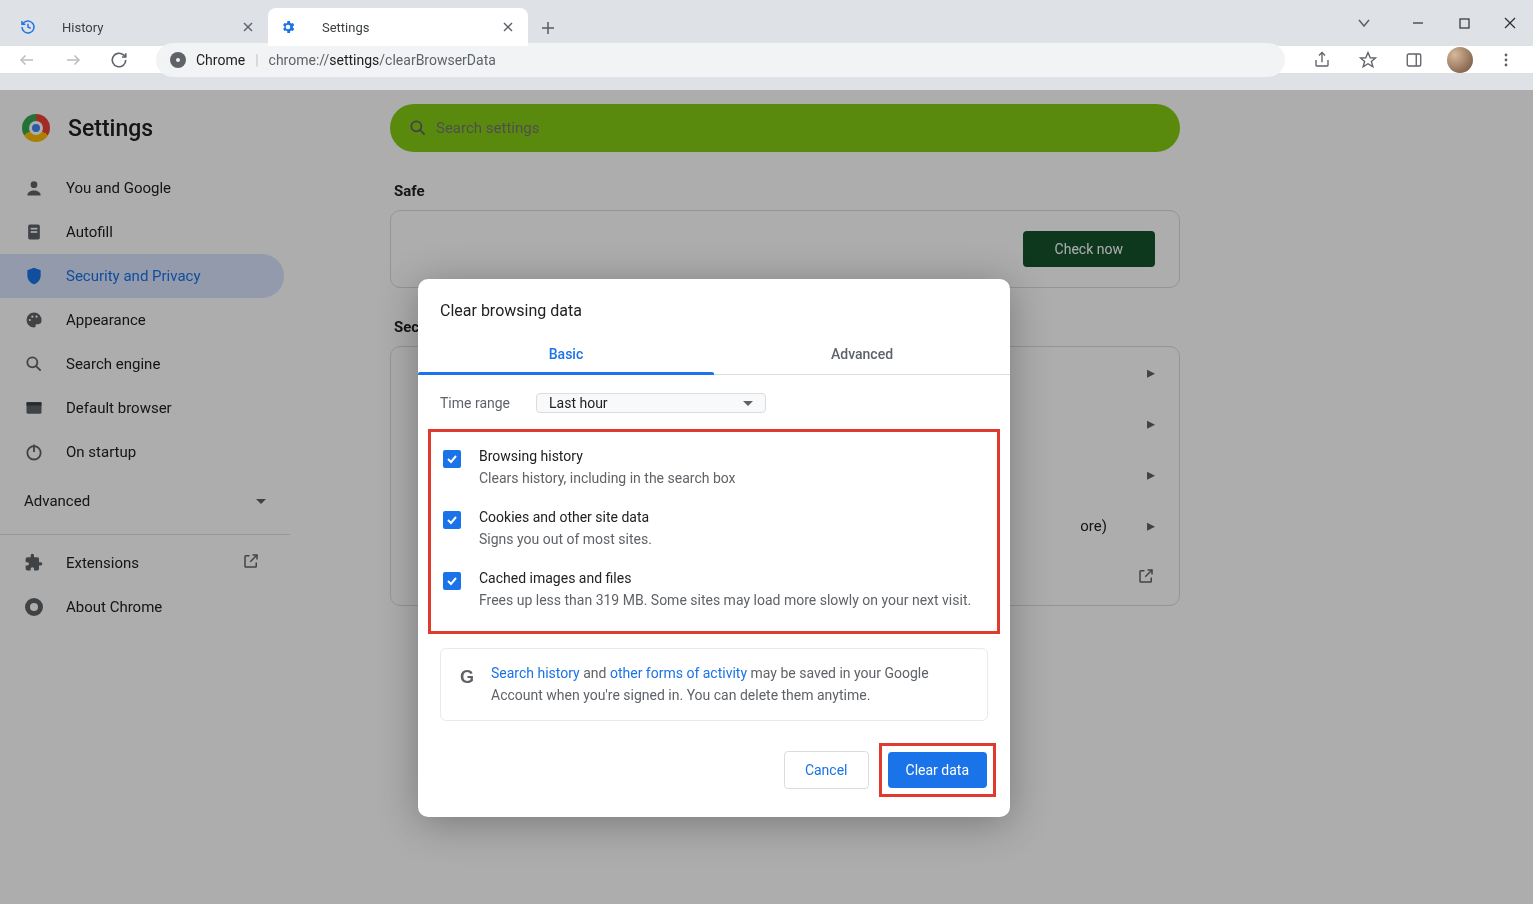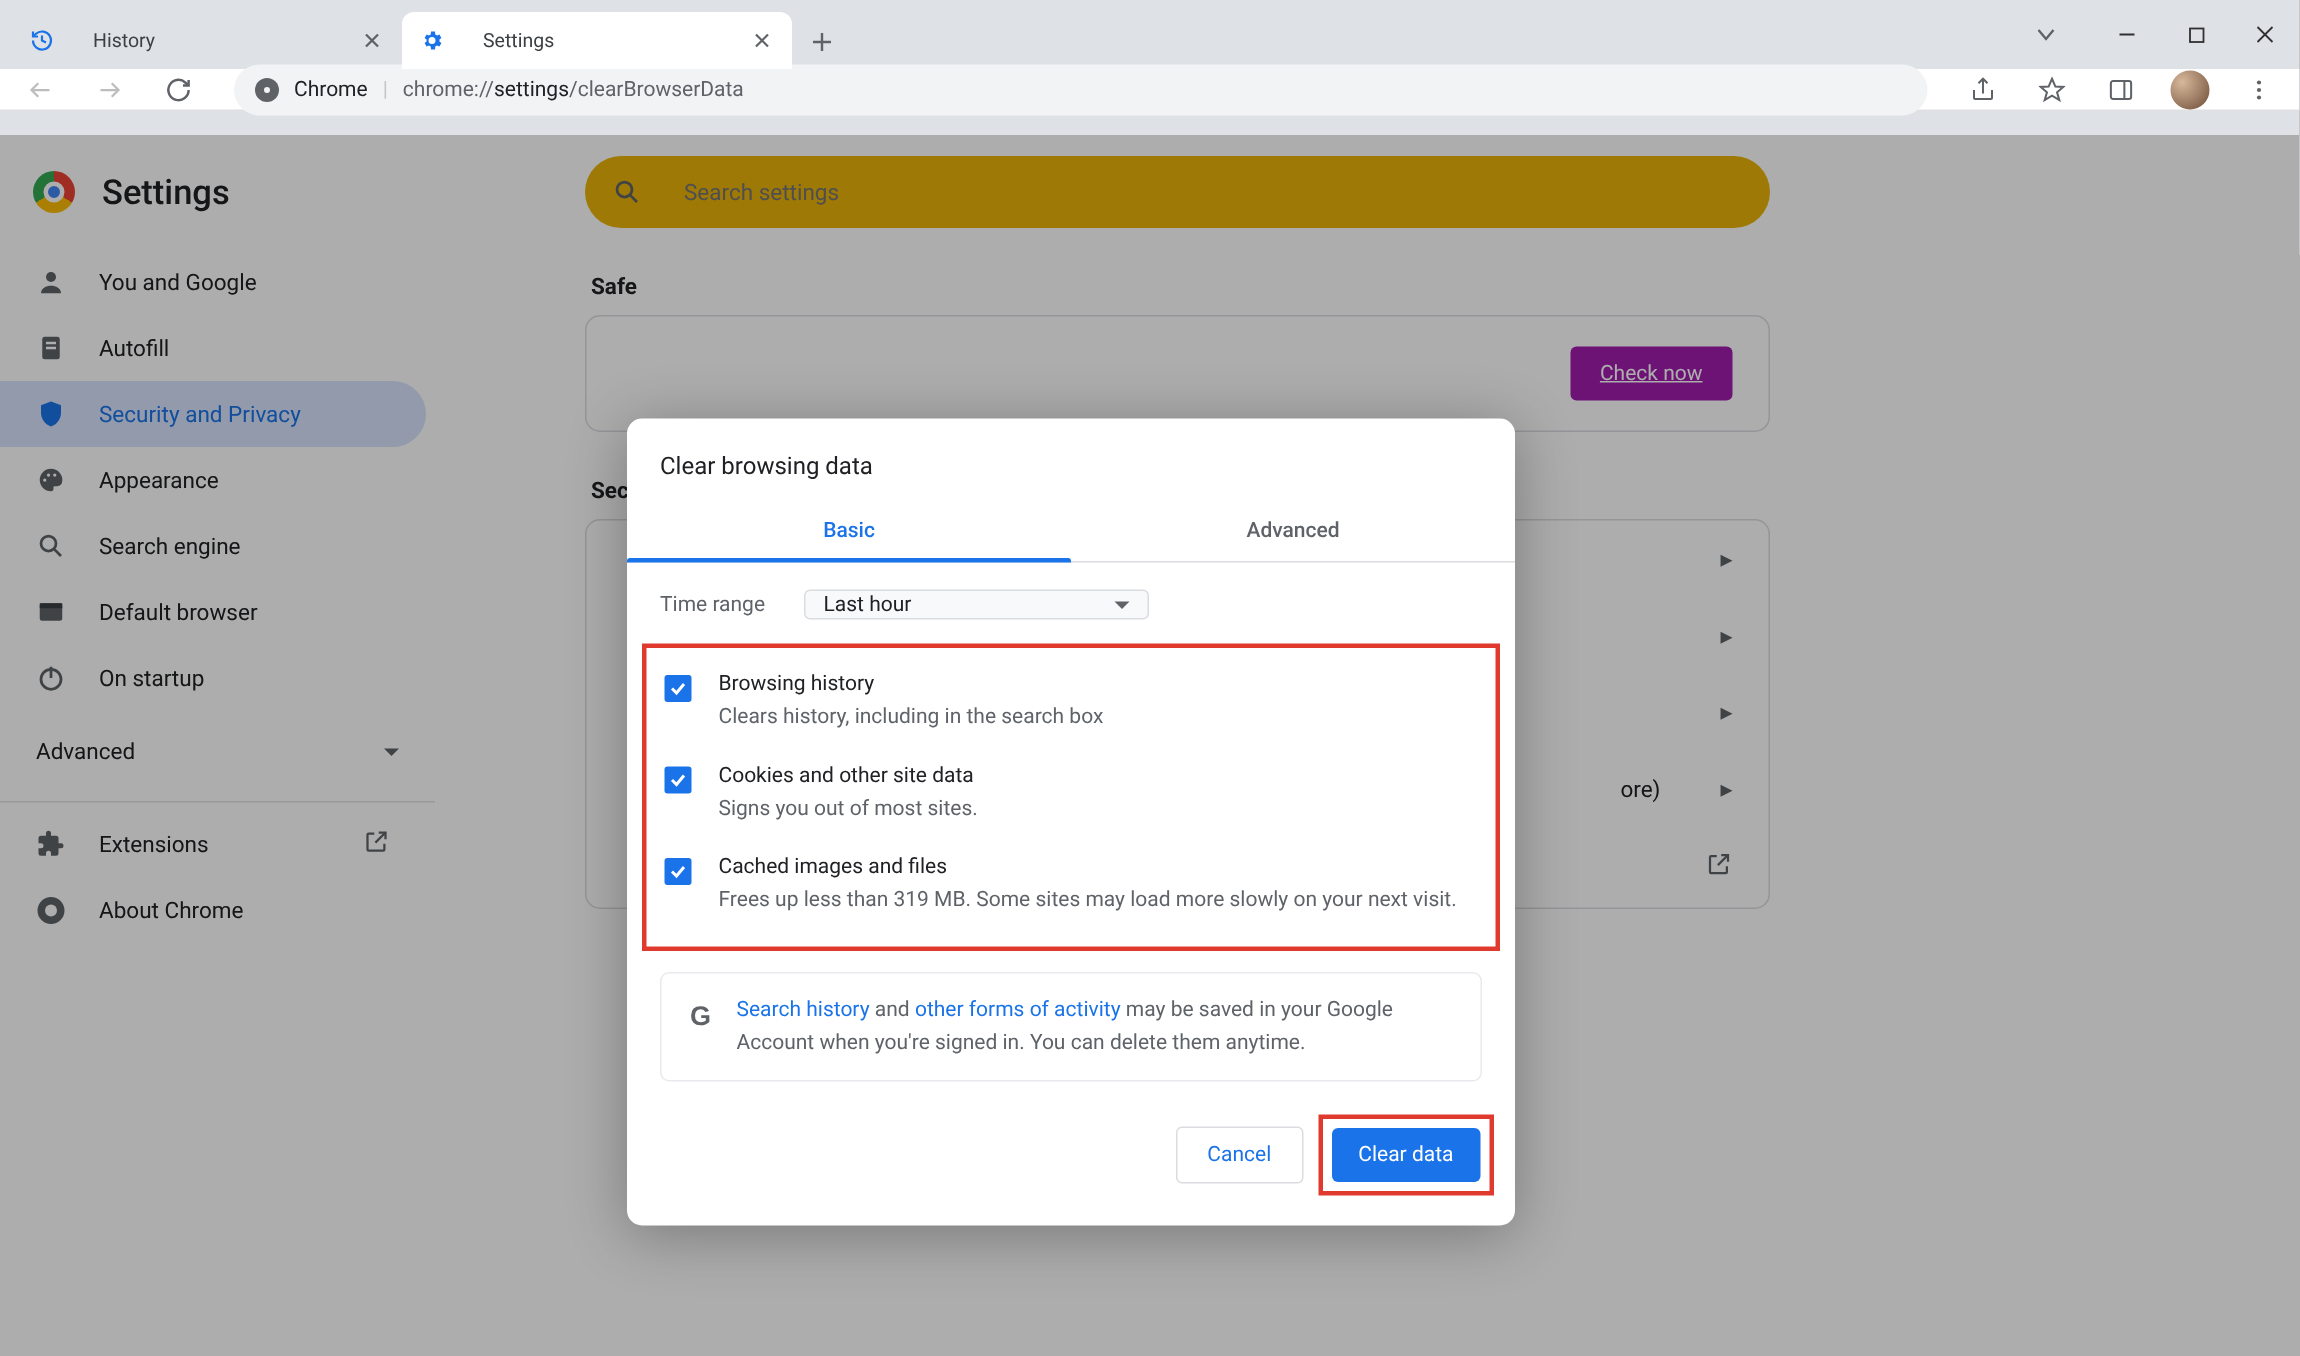--- a/index.html
+++ b/index.html
@@ -43,25 +43,25 @@
   .navitem.active { background:#d7e3fc; color:#1a73e8; }
   .navitem.active .nav-icon { color:#1a73e8; }
   .nav-icon { width:20px; height:20px; display:flex; align-items:center; justify-content:center; color:#5f6368;}
   .advanced-row { display:flex; align-items:center; justify-content:space-between; padding: 18px 24px; font-size:15px; color:#202124;}
   .divider { height:1px; background:#e0e0e0; margin: 6px 0;}
   .ext-icon { width:20px; height:20px; color:#5f6368; display:flex; align-items:center; justify-content:center;}
   .open-icon { color:#5f6368; }
 
   
   .main { position:absolute; left:290px; right:0; top:0; padding: 14px 120px 0 100px; }
-  .searchbox { height:48px; background:#eab308; border-radius:24px; display:flex; align-items:center; padding:0 18px; gap:28px; width: 790px;}
+  .searchbox { height:48px; background:#84cc16; border-radius:24px; display:flex; align-items:center; padding:0 18px; gap:8px; width: 790px;}
   .searchbox input { border:none; background:transparent; font-size:15px; outline:none; flex:1; color:#5f6368;}
   .section-label { font-size:15px; color:#202124; margin: 30px 0 10px 4px; font-weight: bold; }
   .card { border:1px solid #dadce0; border-radius:10px; width: 790px; }
-  .checknow { background:#a21caf; color:#fff; border:none; border-radius:4px; padding:10px 20px; font-size:14px;text-decoration:underline; }
+  .checknow { background:#14532d; color:#fff; border:none; border-radius:4px; padding:10px 32px; font-size:14px; }
   .card-row { display:flex; align-items:center; justify-content:space-between; padding: 16px 24px; }
   .card-row .right-caret { color:#5f6368;}
   .card .cardpad { padding: 20px 24px; display:flex; align-items:center; justify-content:flex-end;}
   .link-row-text { font-size: 15px; color:#202124; }
 
   
   .overlay { position:absolute; inset:0; background:rgba(0,0,0,0.32); }
 
   
   .dialog { position:absolute; left:418px; top:189px; width:592px; background:#fff; border-radius:10px; box-shadow: 0 6px 40px rgba(0,0,0,0.3); padding-bottom: 14px;}

